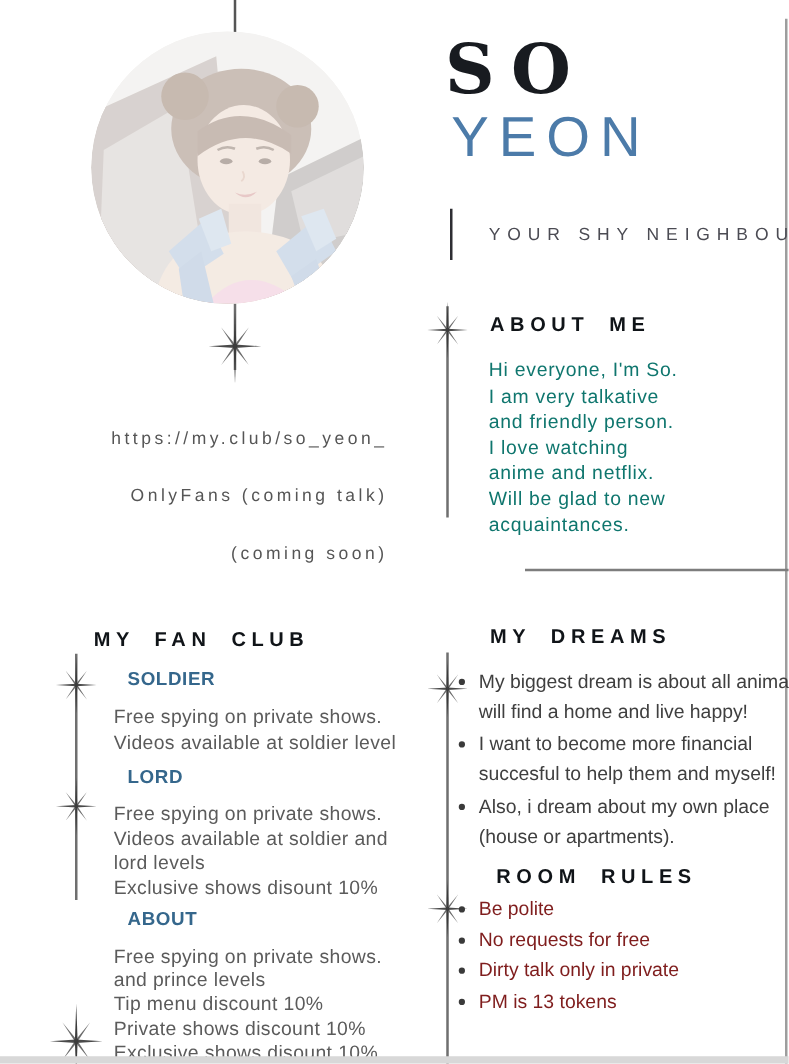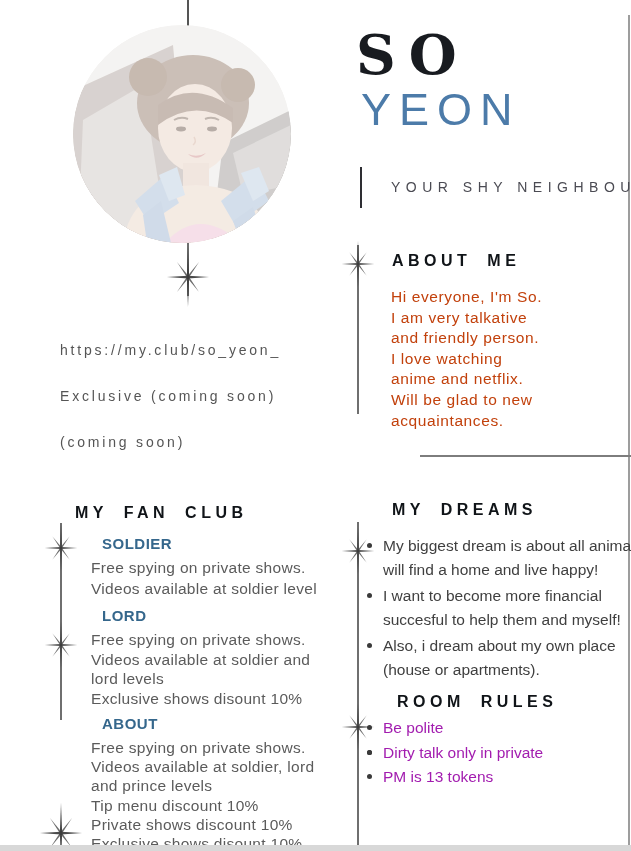--- a/index.html
+++ b/index.html
@@ -53,50 +53,50 @@
     letter-spacing: 4.5px; word-spacing: 7px; color: #101418; white-space: nowrap;
   }
   .h-about   { left: 392px; top: 252px; }
   .h-fanclub { left: 75px;  top: 504px; }
   .h-dreams  { left: 392px; top: 501px; }
   .h-rules   { left: 397px; top: 693px; }
 
   
   .about-text {
     position: absolute; left: 391px; top: 287px;
-    font-size: 15.5px; line-height: 20.6px; letter-spacing: 0.6px; color: #c2410c;
+    font-size: 15.5px; line-height: 20.6px; letter-spacing: 0.6px; color: #0f766e;
   }
 
   
   .link-line {
-    position: absolute; left: 60px; width: 250px; text-align: left;
+    position: absolute; left: 60px; width: 250px; text-align: right;
     font-size: 14px; letter-spacing: 2.8px; color: #555; white-space: nowrap;
   }
   .link-1 { top: 342px; }
   .link-2 { top: 388px; }
   .link-3 { top: 434px; }
 
   
   .fanclub { position: absolute; left: 91px; top: 536px; width: 250px; }
   .tier-name {
     font-weight: bold; font-size: 15px; letter-spacing: 0.5px; color: #35678c;
     line-height: 16px; margin-bottom: 6px; margin-left: 11px;
   }
-  .tier-lines { font-size: 15.5px; color: #5b5b5b; letter-spacing: 0.3px; }
+  .tier-lines { font-size: 15.5px; color: #5b5b5b; letter-spacing: 0.3px; margin-top: 12px; }
   .tier-0 .tier-lines { line-height: 20.5px; }
   .tier-1 { margin-top: 9px; }
   .tier-1 .tier-lines { line-height: 19.5px; }
   .tier-2 { margin-top: 8px; }
   .tier-2 .tier-lines { line-height: 19.2px; }
 
   
   .dreams-list { position: absolute; left: 383px; top: 534px; width: 250px; }
   .dream-item { position: relative; line-height: 24px; font-size: 15.5px; color: #3f3f3f; margin-bottom: 2px; }
   .rules-list { position: absolute; left: 383px; top: 716px; width: 240px; }
-  .rule-item { position: relative; line-height: 24.5px; font-size: 15.5px; color: #a21caf; }
+  .rule-item { position: relative; line-height: 24.5px; font-size: 15.5px; color: #7f1d1d; }
   .dot {
     position: absolute; left: -16px; top: 9px; width: 5px; height: 5px;
     border-radius: 50%; background: #3a3a3a;
   }
   .dream-line { display: block; white-space: nowrap; }
 </style>
 </head>
 <body>
 
 <svg width="0" height="0" style="position:absolute" aria-hidden="true">
@@ -191,21 +191,21 @@
     <div>Hi everyone, I'm So.</div>
     <div>I am very talkative</div>
     <div>and friendly person.</div>
     <div>I love watching</div>
     <div>anime and netflix.</div>
     <div>Will be glad to new</div>
     <div> acquaintances.</div>
   </div>
 
   <div class="link-line link-1">https://my.club/so_yeon_</div>
-  <div class="link-line link-2">Exclusive (coming soon)</div>
+  <div class="link-line link-2">OnlyFans (coming talk)</div>
   <div class="link-line link-3">(coming soon)</div>
 
   <div class="heading h-fanclub">MY FAN CLUB</div>
   <div class="fanclub">
     <div class="tier tier-0">
       <div class="tier-name">SOLDIER</div>
       <div class="tier-lines">
         <div>Free spying on private shows.</div>
         <div>Videos available at soldier level</div>
       </div>
@@ -216,21 +216,20 @@
         <div>Free spying on private shows.</div>
         <div>Videos available at soldier and</div>
         <div>lord levels</div>
         <div>Exclusive shows disount 10%</div>
       </div>
     </div>
     <div class="tier tier-2">
       <div class="tier-name">ABOUT</div>
       <div class="tier-lines">
         <div>Free spying on private shows.</div>
-        <div>Videos available at soldier, lord</div>
         <div>and prince levels</div>
         <div>Tip menu discount 10%</div>
         <div>Private shows discount 10%</div>
         <div>Exclusive shows disount 10%</div>
       </div>
     </div>
   </div>
 
   <div class="heading h-dreams">MY DREAMS</div>
   <div class="dreams-list">
@@ -252,20 +251,21 @@
   </div>
 
   <div class="heading h-rules">ROOM RULES</div>
   <div class="rules-list">
     <div class="rule-item">
       <span class="dot"></span>
       <span>Be polite</span>
     </div>
     <div class="rule-item">
       <span class="dot"></span>
+      <span>No requests for free</span>
     </div>
     <div class="rule-item">
       <span class="dot"></span>
       <span>Dirty talk only in private</span>
     </div>
     <div class="rule-item">
       <span class="dot"></span>
       <span>PM is 13 tokens</span>
     </div>
   </div>

